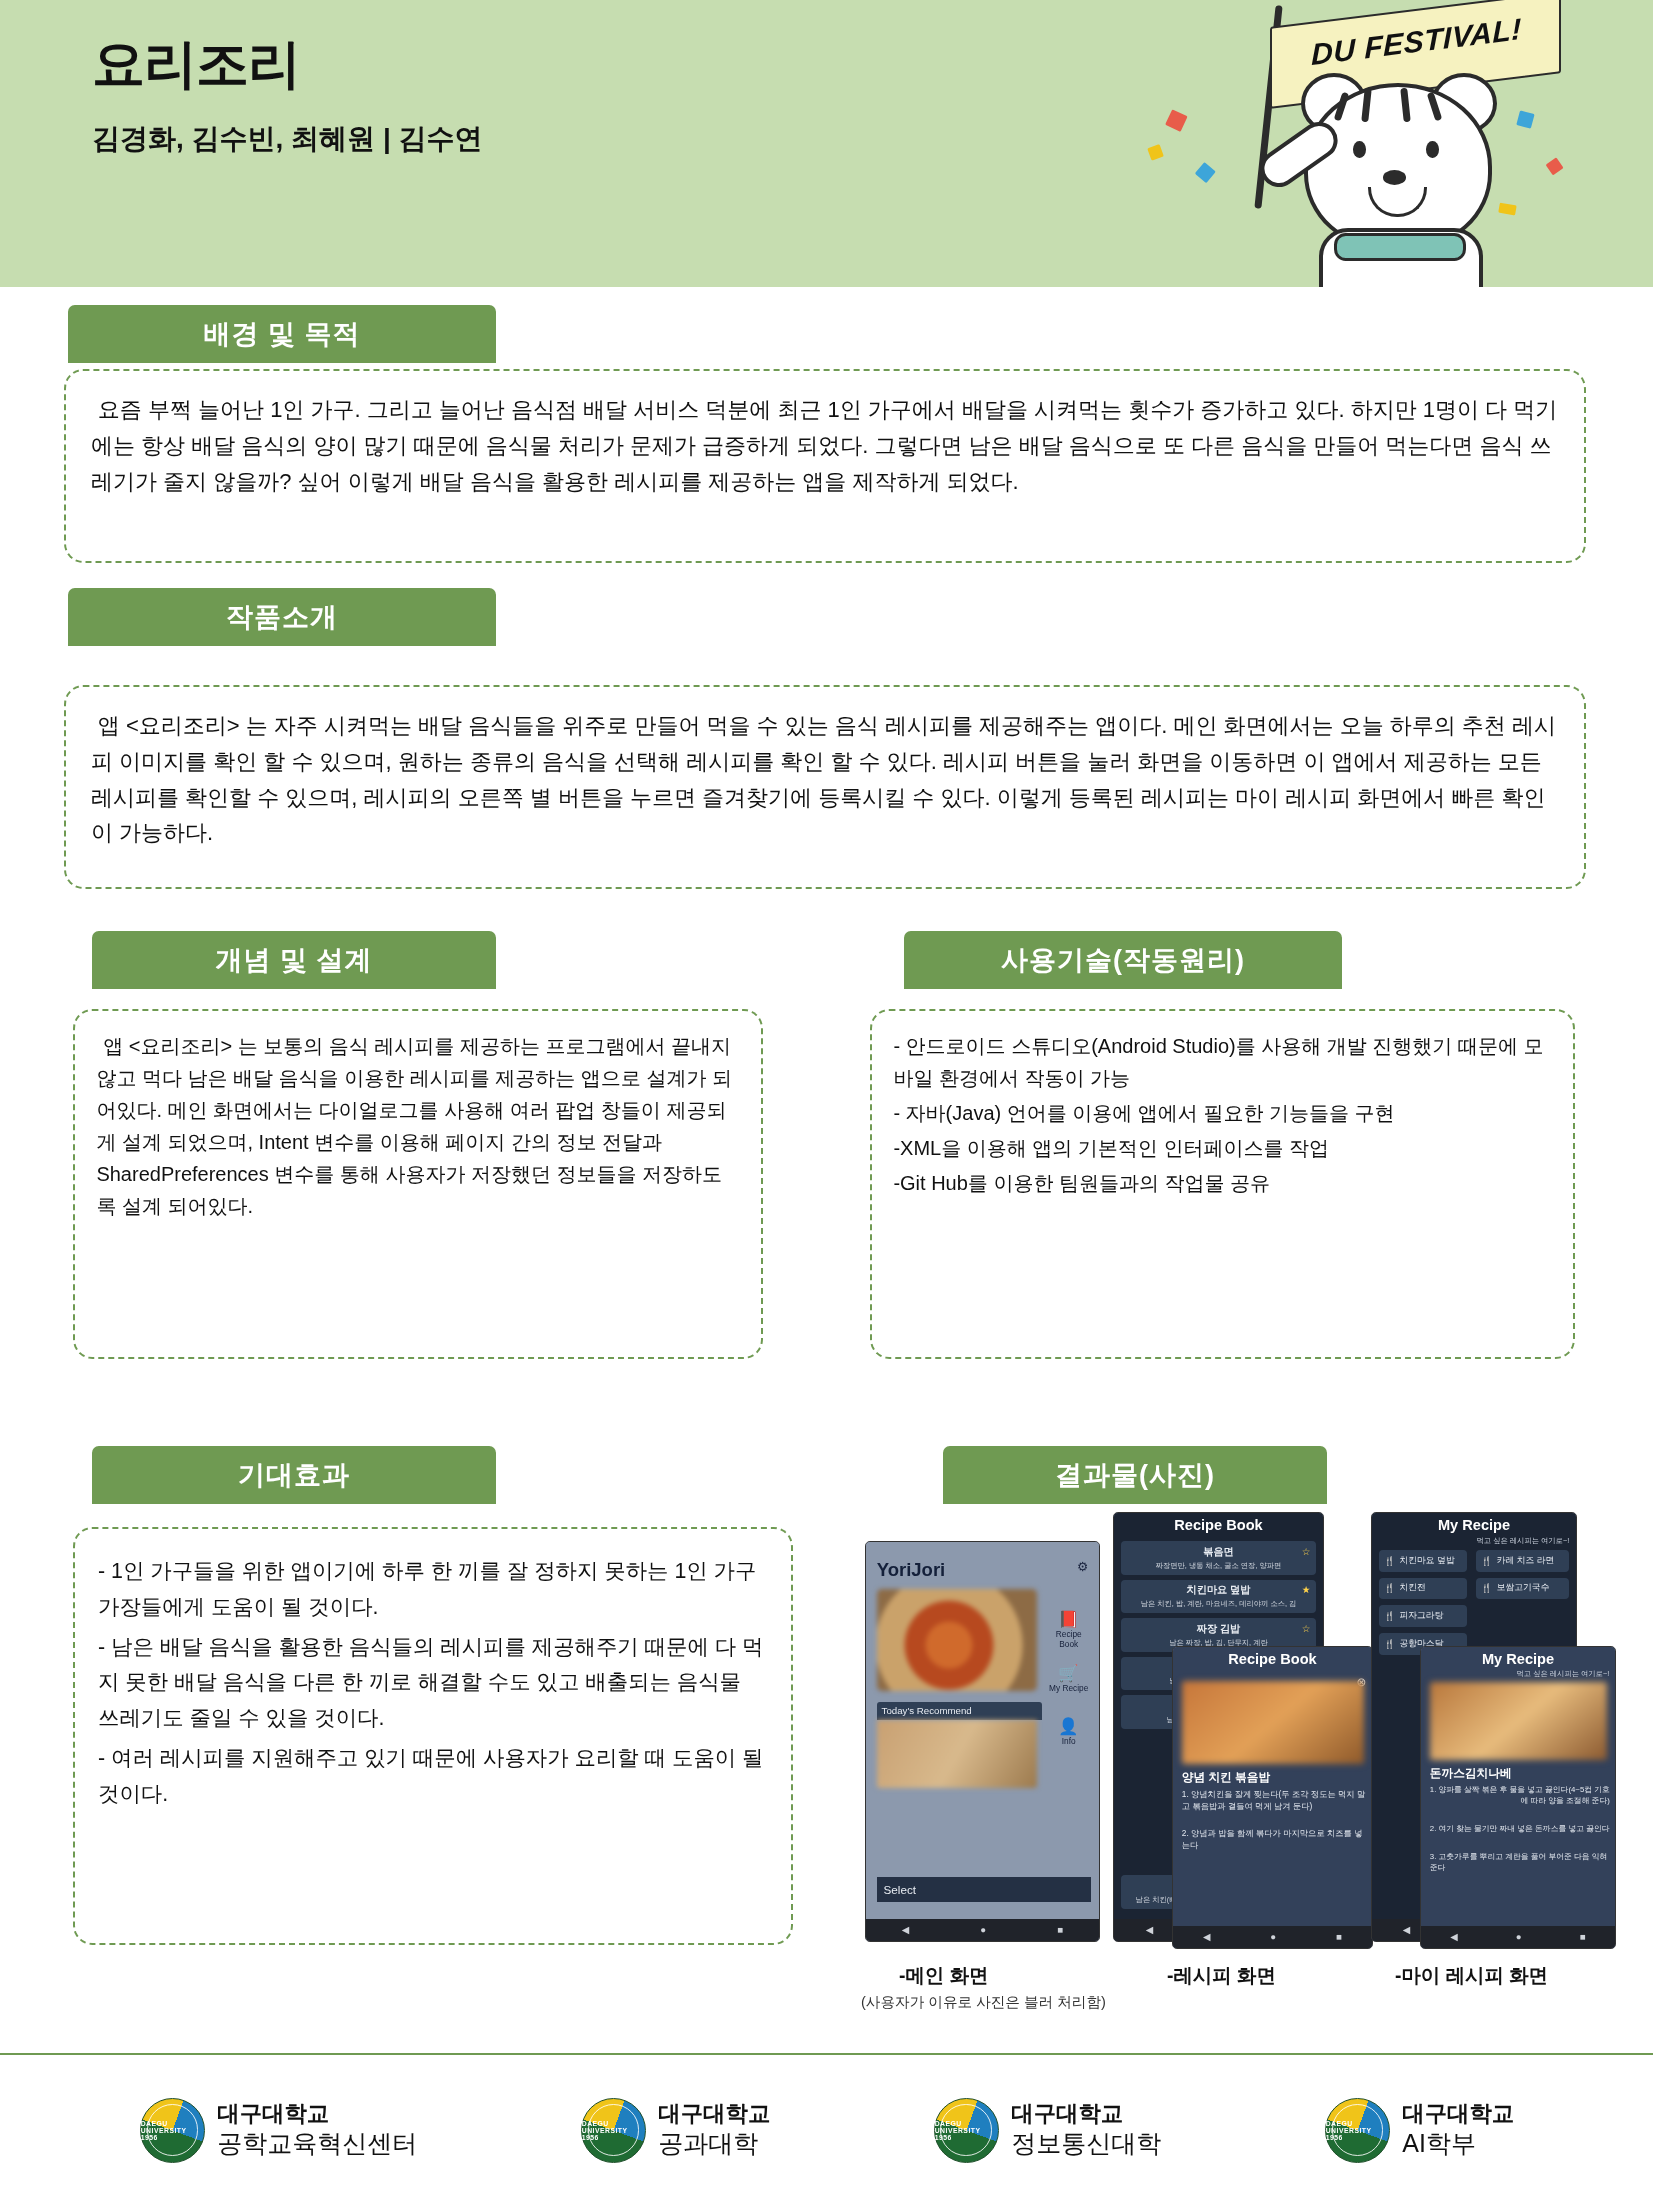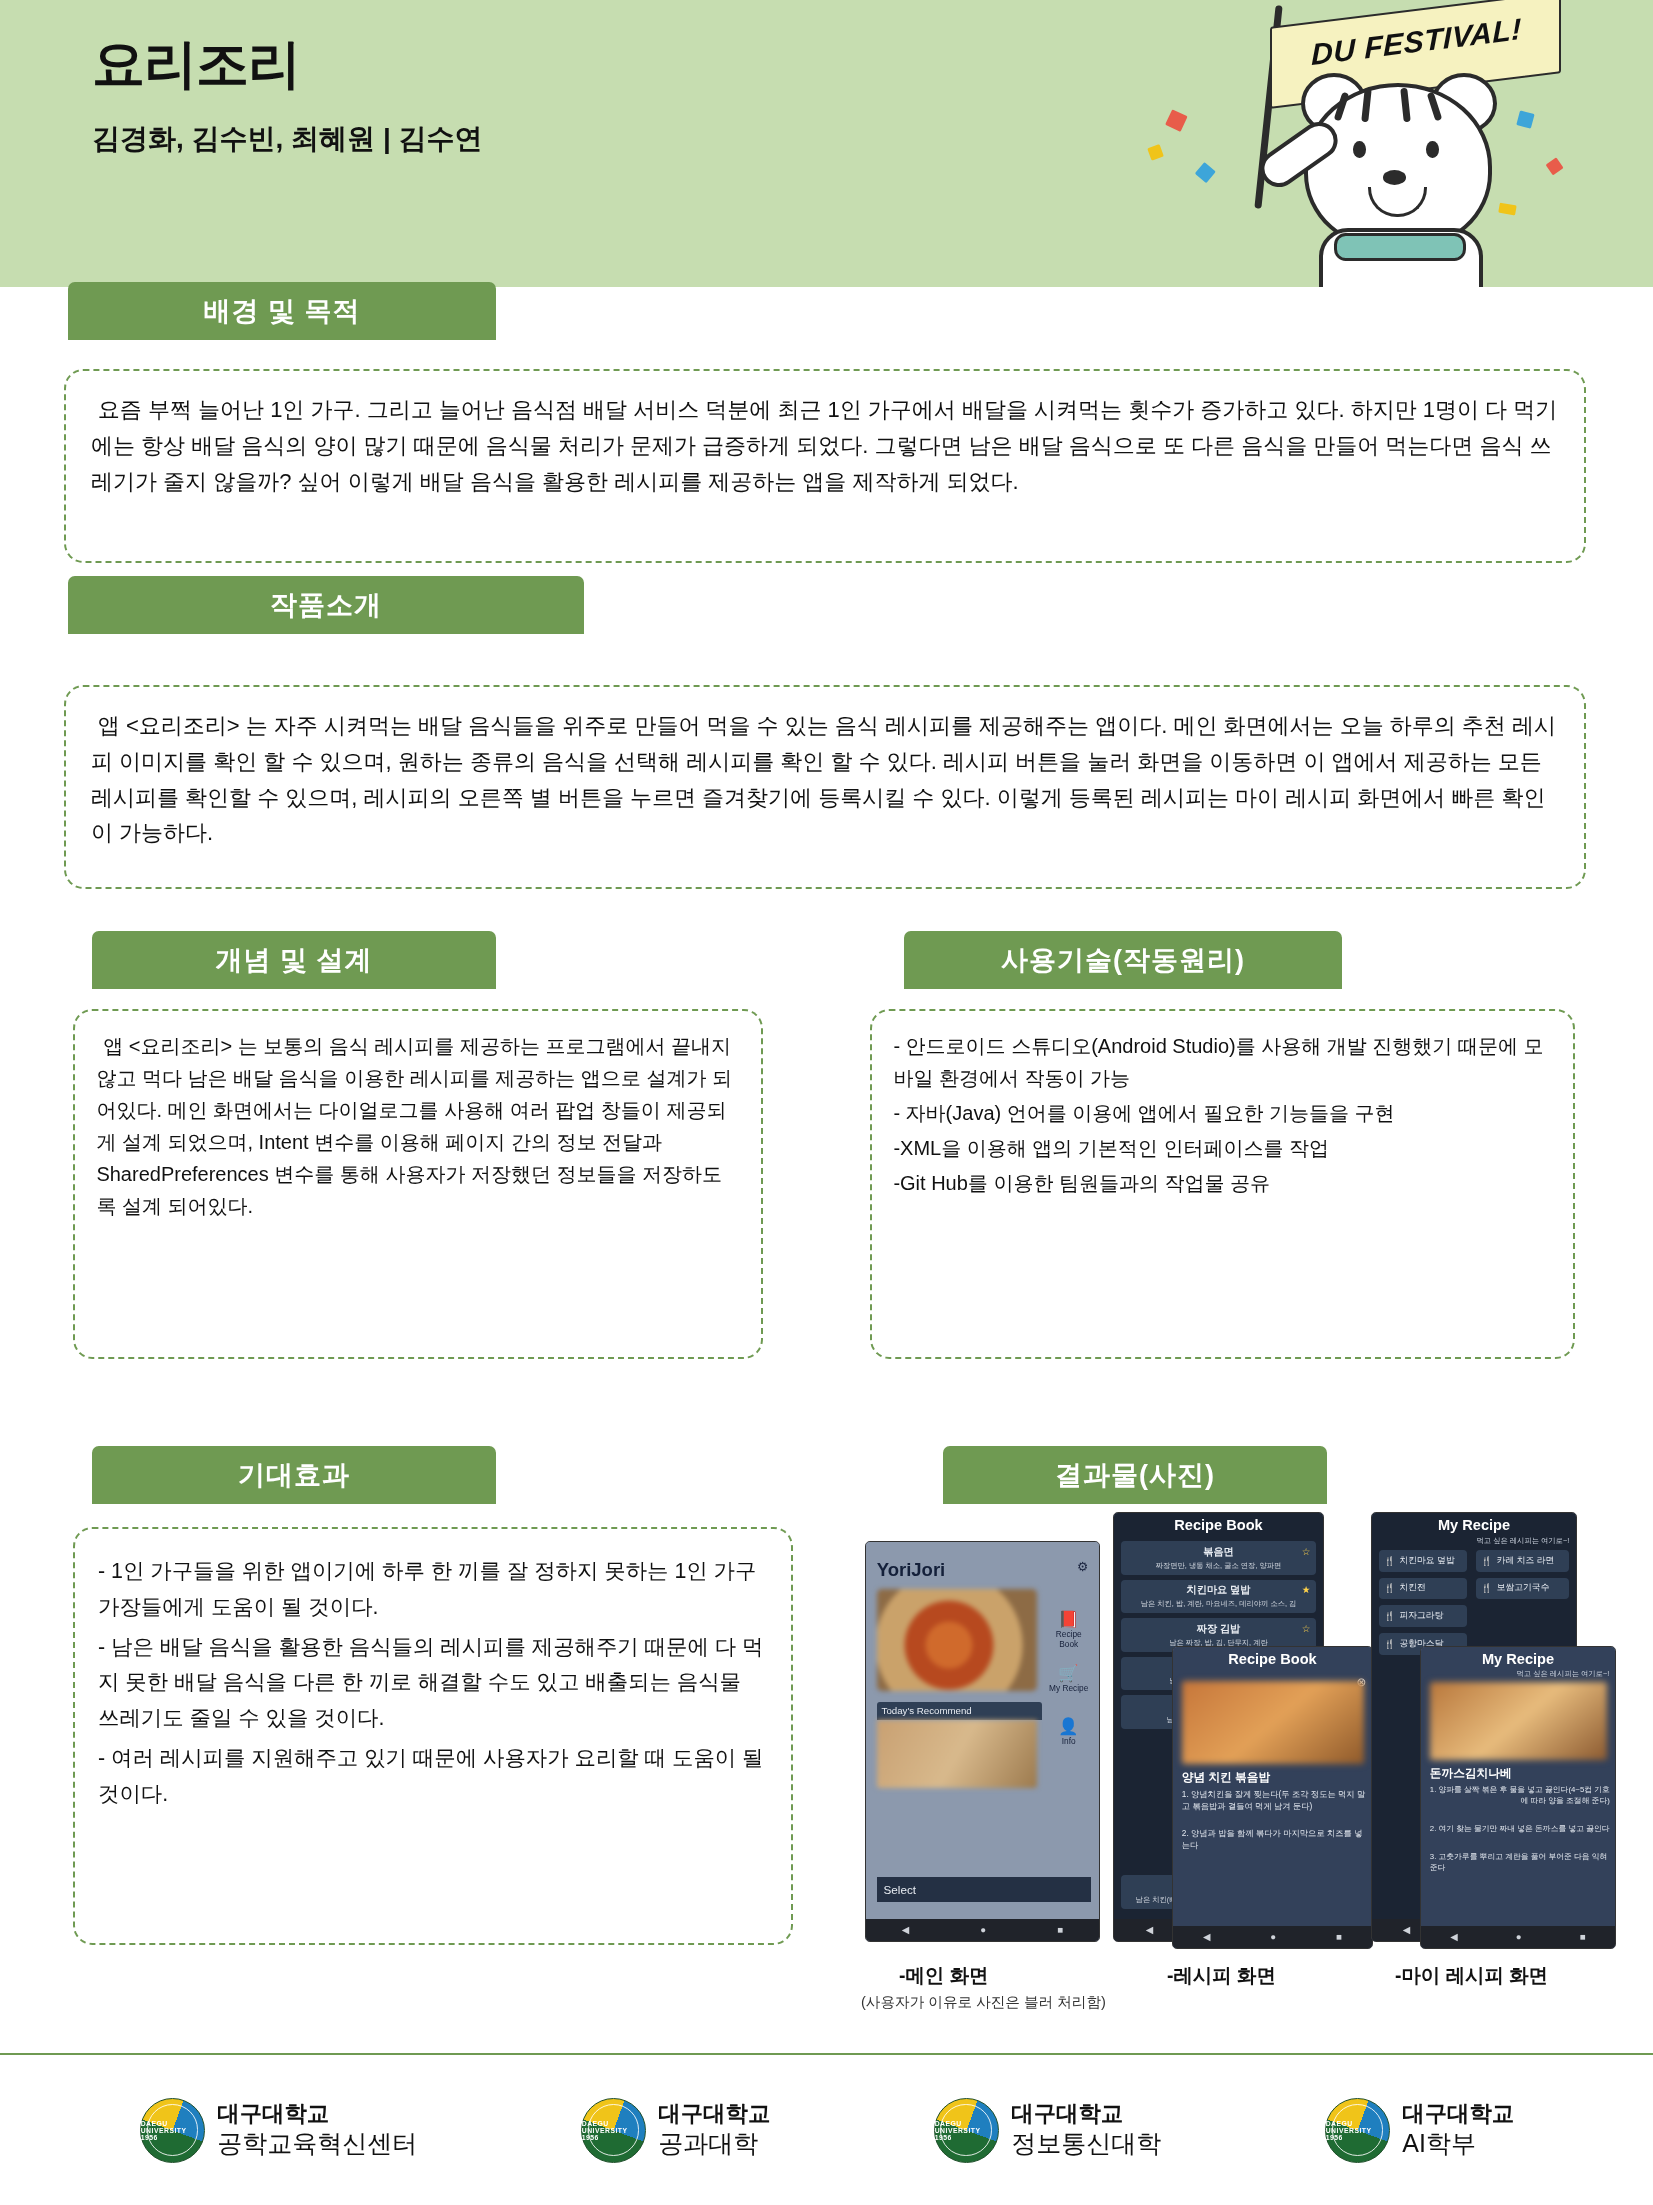--- a/index.html
+++ b/index.html
@@ -319,28 +319,28 @@
 
     <div class="confetti" style="left:58px; top:112px; width:16.5px; height:16.5px; background:#e85c4a; transform:rotate(25deg);"></div>
     <div class="confetti" style="left:39px; top:146px; width:12.6px; height:12.6px; background:#f0c419; transform:rotate(-20deg);"></div>
     <div class="confetti" style="left:88px; top:165px; width:14.6px; height:14.6px; background:#3da5d9; transform:rotate(40deg);"></div>
     <div class="confetti" style="left:408px; top:112px; width:14.6px; height:14.6px; background:#3da5d9; transform:rotate(15deg);"></div>
     <div class="confetti" style="left:438px; top:160px; width:12.6px; height:12.6px; background:#e85c4a; transform:rotate(-35deg);"></div>
     <div class="confetti" style="left:389px; top:204px; width:16.5px; height:9.7px; background:#f0c419; transform:rotate(10deg);"></div>
   </div>
 </div>
 
-<div class="abs" style="left:68px; top:282px; width:428px;">
+<div class="abs" style="left:68px; top:305px; width:428px;">
   <div class="sec-head">배경 및 목적</div>
 </div>
 <div class="abs dashed-box" style="left:64px; top:369px; width:1522px; height:194px;">
   <p>요즘 부쩍 늘어난 1인 가구. 그리고 늘어난 음식점 배달 서비스 덕분에 최근 1인 가구에서 배달을 시켜먹는 횟수가 증가하고 있다. 하지만 1명이 다 먹기에는 항상 배달 음식의 양이 많기 때문에 음식물 처리가 문제가 급증하게 되었다. 그렇다면 남은 배달 음식으로 또 다른 음식을 만들어 먹는다면 음식 쓰레기가 줄지 않을까? 싶어 이렇게 배달 음식을 활용한 레시피를 제공하는 앱을 제작하게 되었다.</p>
 </div>
 
-<div class="abs" style="left:68px; top:576px; width:516px;">
+<div class="abs" style="left:68px; top:588px; width:428px;">
   <div class="sec-head">작품소개</div>
 </div>
 <div class="abs dashed-box" style="left:64px; top:685px; width:1522px; height:204px;">
   <p>앱 &lt;요리조리&gt; 는 자주 시켜먹는 배달 음식들을 위주로 만들어 먹을 수 있는 음식 레시피를 제공해주는 앱이다. 메인 화면에서는 오늘 하루의 추천 레시피 이미지를 확인 할 수 있으며, 원하는 종류의 음식을 선택해 레시피를 확인 할 수 있다. 레시피 버튼을 눌러 화면을 이동하면 이 앱에서 제공하는 모든 레시피를 확인할 수 있으며, 레시피의 오른쪽 별 버튼을 누르면 즐겨찾기에 등록시킬 수 있다. 이렇게 등록된 레시피는 마이 레시피 화면에서 빠른 확인이 가능하다.</p>
 </div>
 
 <div class="abs" style="left:92px; top:931px; width:404px;">
   <div class="sec-head">개념 및 설계</div>
 </div>
 <div class="abs dashed-box" style="left:73px; top:1009px; width:690px; height:350px; padding:19.4px 21.4px; font-size:20px; line-height:1.6;">

